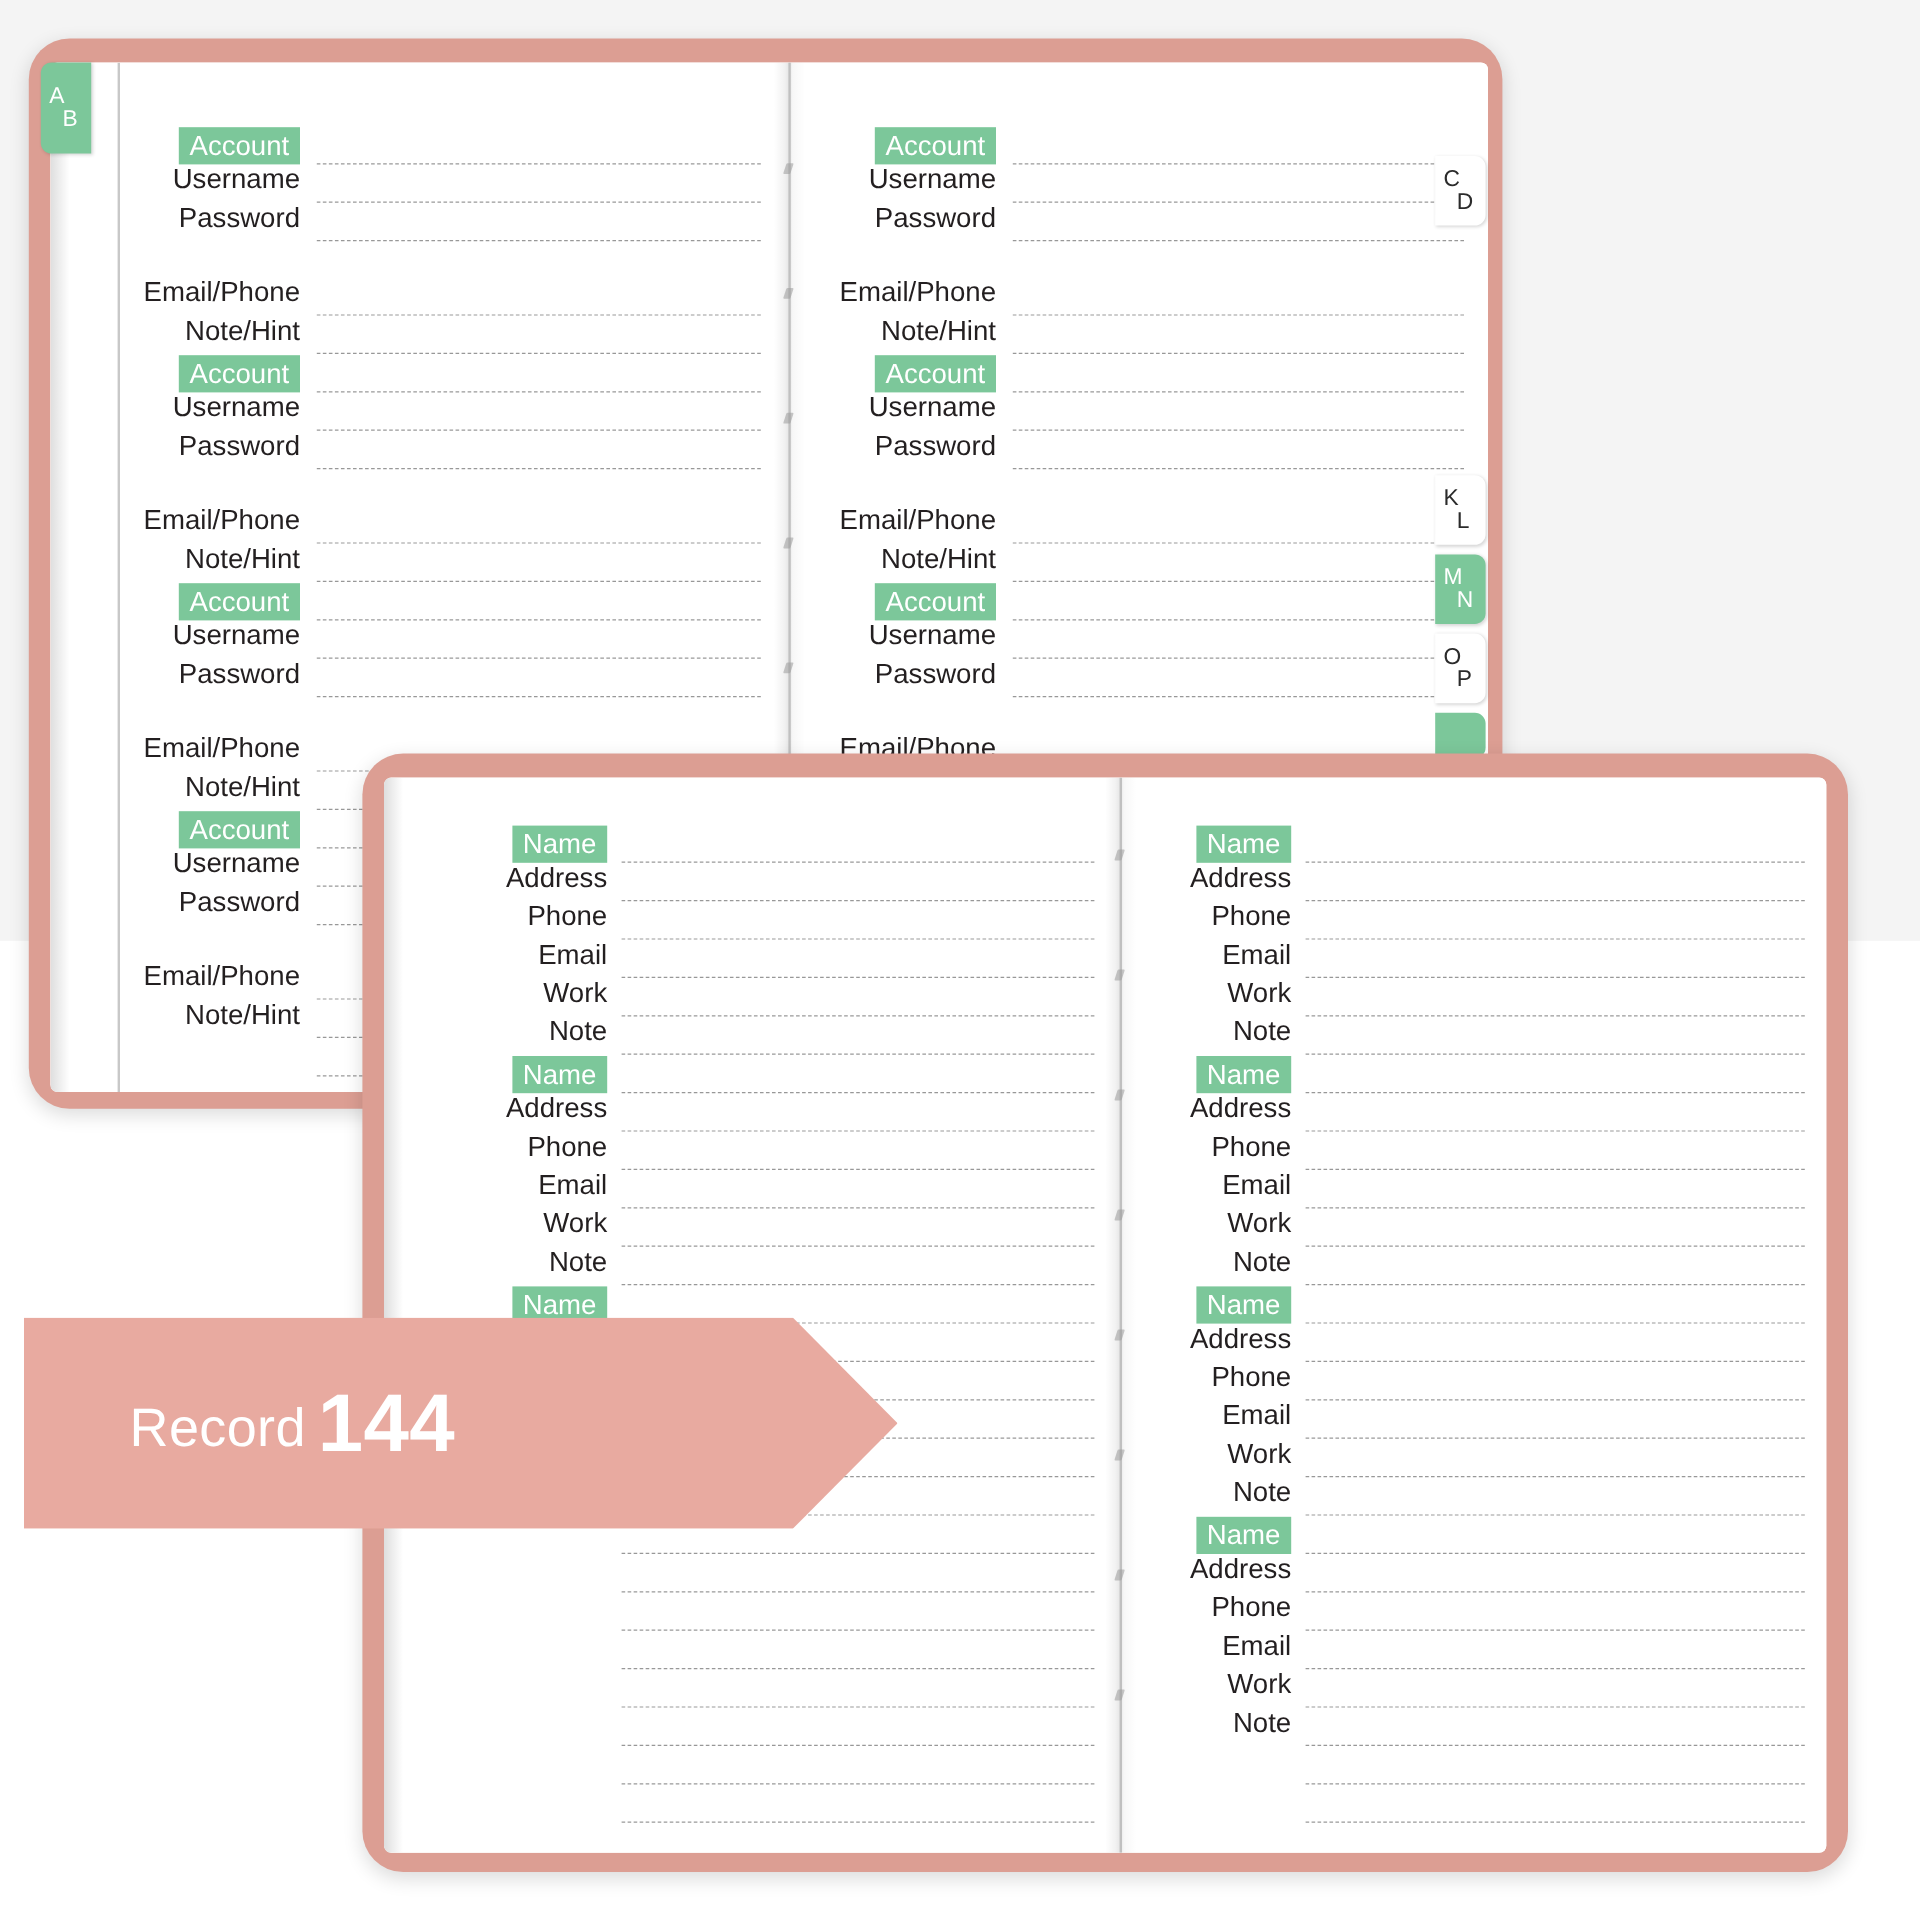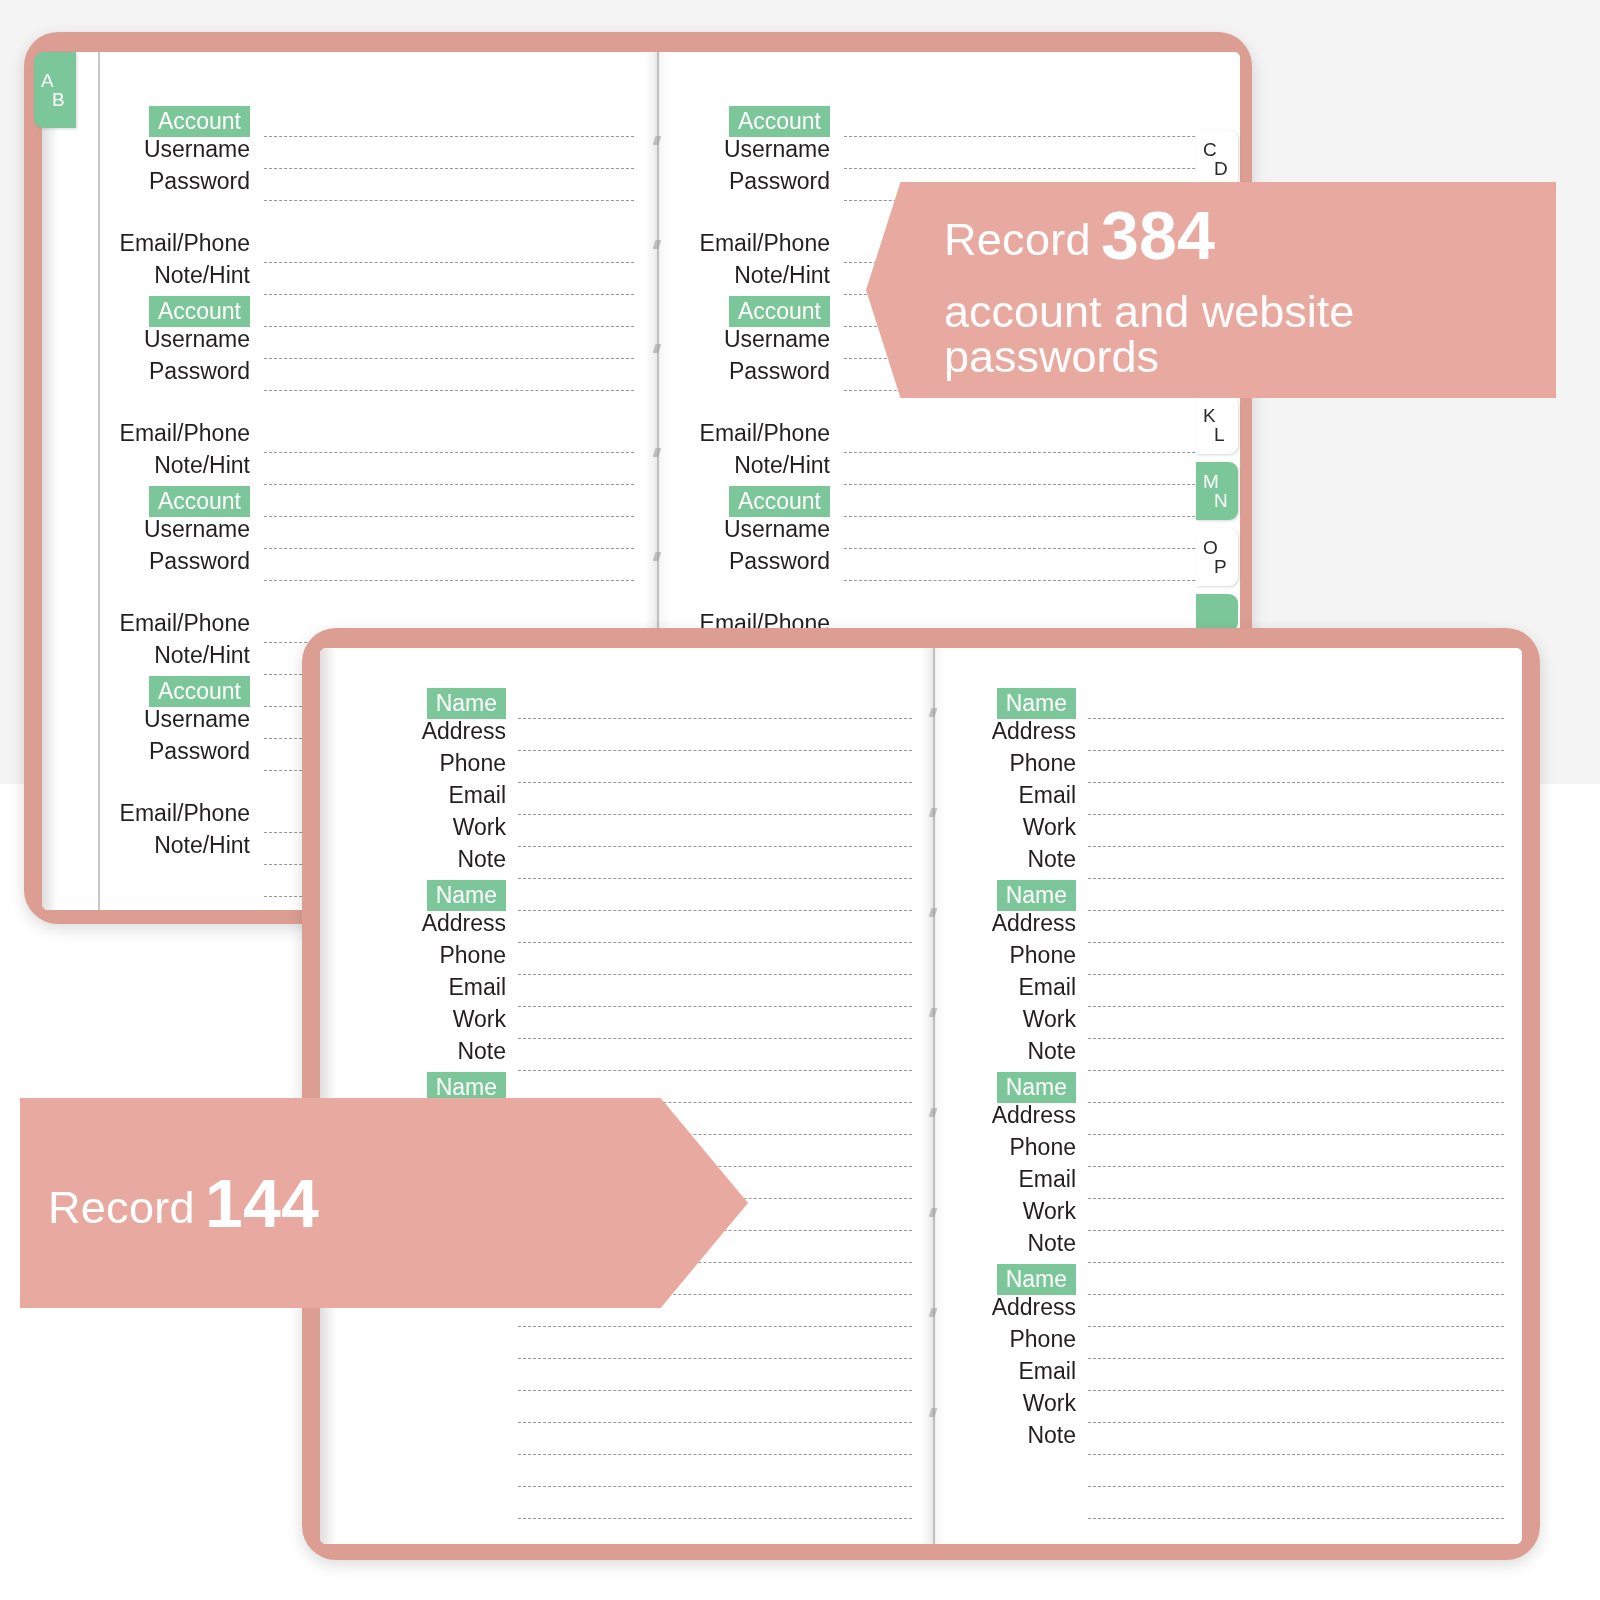--- a/index.html
+++ b/index.html
@@ -383,26 +383,20 @@
   <div class="tab green" style="left:1196px; top:462px; height:58px;">
     <span class="t1">M</span>
     <span class="t2">N</span>
   </div>
   <div class="tab white" style="left:1196px; top:528px; height:58px;">
     <span class="t1">O</span>
     <span class="t2">P</span>
   </div>
   <div style="position:absolute; left:1196px; top:594px; width:42px; height:38px; background:#7cc79a; border-radius:0 9px 9px 0;"></div>
 
-  <div class="ribbon ribbon-left" style="left:866px; top:182px; width:690px; height:216px; padding-left:78px;">
-    <div class="line1">
-      <span>Record</span><span class="big">384</span>
-    </div>
-    <div class="line2">account and website passwords</div>
-  </div>
 
   <div class="notebook" id="nb2" style="left:302px; top:628px; width:1238px; height:932px;">
 
     <div class="nb-pages" id="nb2-pages" style="left:18px; top:20px; width:1202px; height:896px; border-radius:6px;">
 
       <div class="page" id="p2L" style="left:0; width:614px;">
         <div class="edge-shadow-left"></div>
         <div class="fields" id="p2L-fields">
             <div class="row" style="left: 68px; top: 40px; width: 118px; justify-content: flex-end;">
               <span class="badge" style="padding: 4px 9px; font-size: 23px;">Name</span>
@@ -594,19 +588,19 @@
         <div class="stitch" style="top:260px;"></div>
         <div class="stitch" style="top:360px;"></div>
         <div class="stitch" style="top:460px;"></div>
         <div class="stitch" style="top:560px;"></div>
         <div class="stitch" style="top:660px;"></div>
         <div class="stitch" style="top:760px;"></div>
       </div>
     </div>
   </div>
 
-  <div class="ribbon ribbon-right" style="left:20px; top:1098px; width:728px; height:210px; padding-left:28px;">
+  <div class="ribbon ribbon-right" style="left:20px; top:1098px; width:728px; height:176px; padding-left:88px;">
     <div class="line1">
       <span>Record</span><span class="big">144</span>
     </div>
   </div>
 
 </div>
 
 </body></html>

